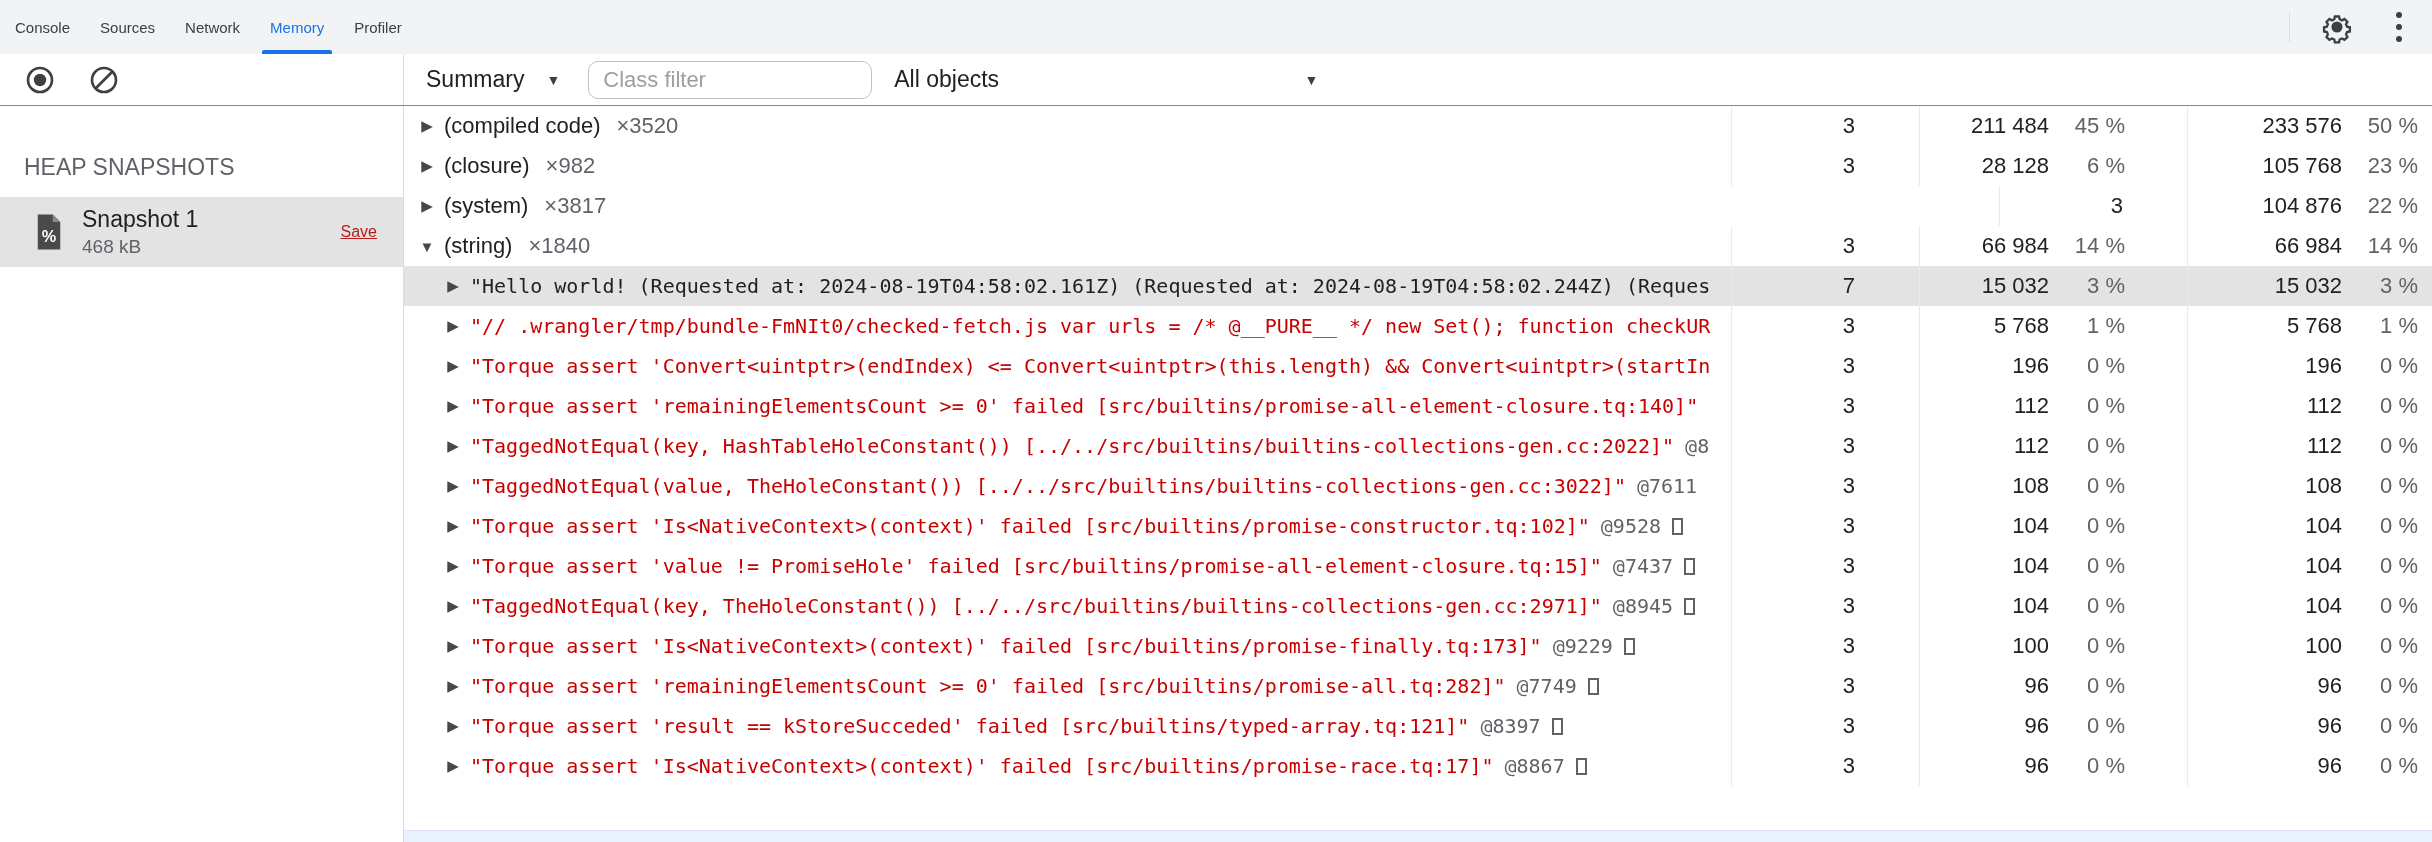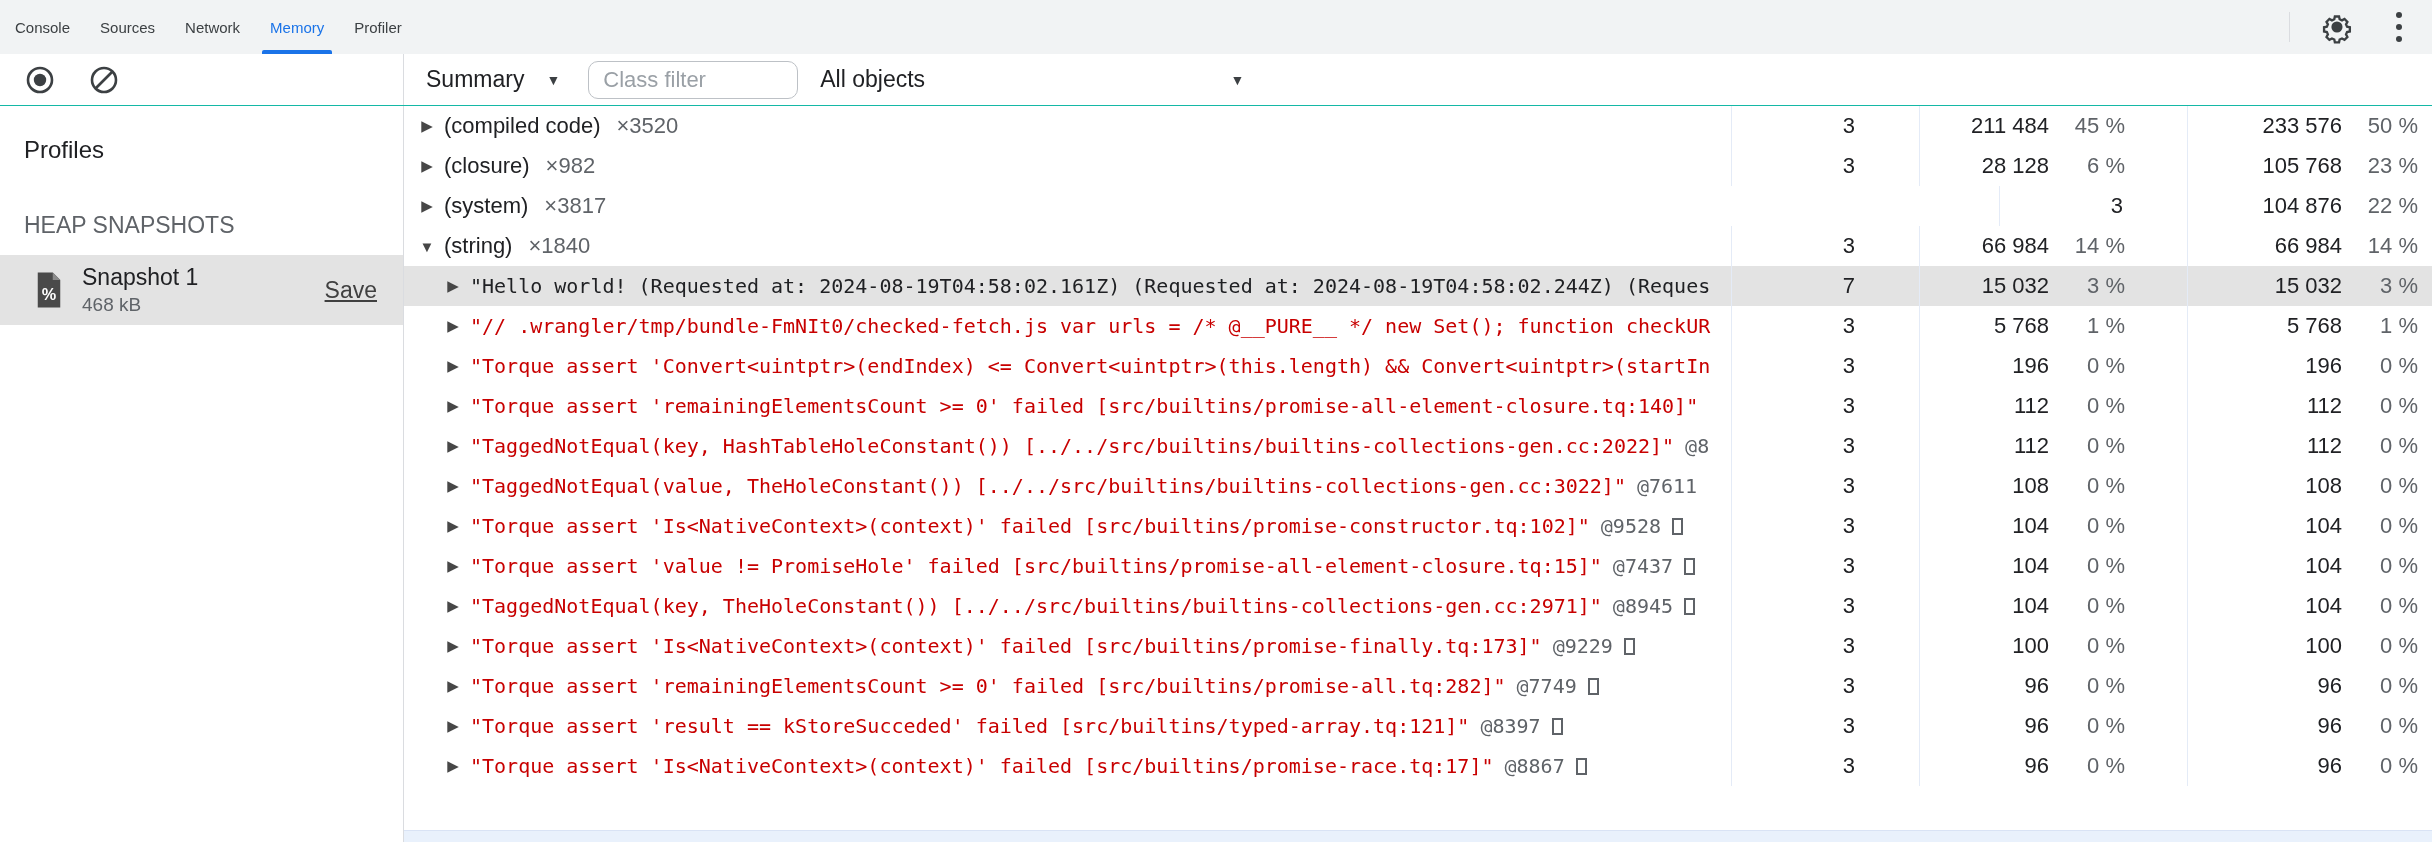--- a/index.html
+++ b/index.html
@@ -20,39 +20,39 @@
   .kebab i { width:6px; height:6px; border-radius:50%; background:#3c4043; }
 
   
   .toolbar { height: 52px; display: flex; background: #fff; border-bottom: 1px solid #14b8a6; justify-content: space-between; }
   .toolbar-left { width: 404px; flex: none; border-right: 1px solid #dadce0;
                   display: flex; align-items: center; gap: 32px; padding-left: 24px; }
   .toolbar-right { flex: 1; display: flex; align-items: center; padding-left: 16px; }
   .tool-icon { width: 32px; height: 32px; }
   .summary-select { display:flex; align-items:center; gap: 22px; font-size: 23px; padding: 0 16px 0 6px; }
   .caret { font-size: 14px; color: #3c4043; }
-  .class-filter { width: 210px; height: 38px; border: 1px solid #bdc1c6; border-radius: 10px;
+  .class-filter { width: 284px; height: 38px; border: 1px solid #bdc1c6; border-radius: 10px;
                   font-size: 22px; font-family: "Liberation Sans", sans-serif;
                   padding: 0 14px; color: #202124; outline: none; margin-left: 12px; }
   .class-filter::placeholder { color: #9aa0a6; }
   .objects-select { display:flex; align-items:center; justify-content: space-between;
                     width: 428px; margin-left: 22px; font-size: 23px; padding-right: 4px; }
 
   
   .content { display: flex; height: 736px; }
 
   .sidebar { width: 404px; flex: none; border-right: 1px solid #dadce0; background: #fff; }
   .profiles-title { padding: 30px 0 0 24px; font-size: 24px; color: #202124; }
   .section-title { padding: 48px 0 16px 24px; font-size: 23px; color: #5f6368; }
   .snapshot-row { background: #e3e3e3; display: flex; align-items: center;
                   padding: 10px 26px 10px 34px; height: 70px; }
   .snap-meta { margin-left: 18px; display:flex; flex-direction: column; }
   .snap-name { font-size: 23px; color: #202124; }
   .snap-size { font-size: 19px; color: #5f6368; margin-top: 3px; }
-  .save-link { margin-left: auto; font-size: 23px; color: #404040; text-decoration: underline; cursor: pointer; }
+  .save-link { margin-left: auto; font-size: 16px; color: #b91c1c; text-decoration: underline; cursor: pointer; }
 
   
   .grid { flex: 1; display: flex; flex-direction: column; min-width: 0; }
   .grid-header { display: flex; height: 44px; background: #f1f5fc; border-bottom: 1px solid #d9e3f5;
                  align-items: center; font-size: 22px; color: #202124; flex: none; }
   .h-constructor { flex: 1; padding-left: 14px; min-width: 0; }
   .h-col { padding-left: 12px; border-left: 1px solid #dbe4f3; height: 100%; display: flex; align-items: center; }
   .w-distance { width: 140px; flex: none; }
   .w-shallow  { width: 220px; flex: none; }
   .w-retained { width: 245px; flex: none; }
@@ -125,21 +125,20 @@
     <div class="objects-select">
       <span>All objects</span>
       <span class="caret">▼</span>
     </div>
   </div>
 </div>
 
 <div class="content">
 
   <aside class="sidebar">
-    <div class="profiles-title">Profiles</div>
     <div class="section-title">HEAP SNAPSHOTS</div>
     <div class="snapshot-row">
       <svg width="30" height="38" viewBox="0 0 24 30">
         <path d="M3 1 h12 l6 6 v22 h-18 z" fill="#4a4a4a"></path>
         <path d="M15 1 l6 6 h-6 z" fill="#8a8a8a"></path>
         <text x="12" y="23" font-size="13" font-weight="bold" fill="#fff" text-anchor="middle" font-family="Liberation Sans, sans-serif">%</text>
       </svg>
       <div class="snap-meta">
         <span class="snap-name">Snapshot 1</span>
         <span class="snap-size">468 kB</span>

